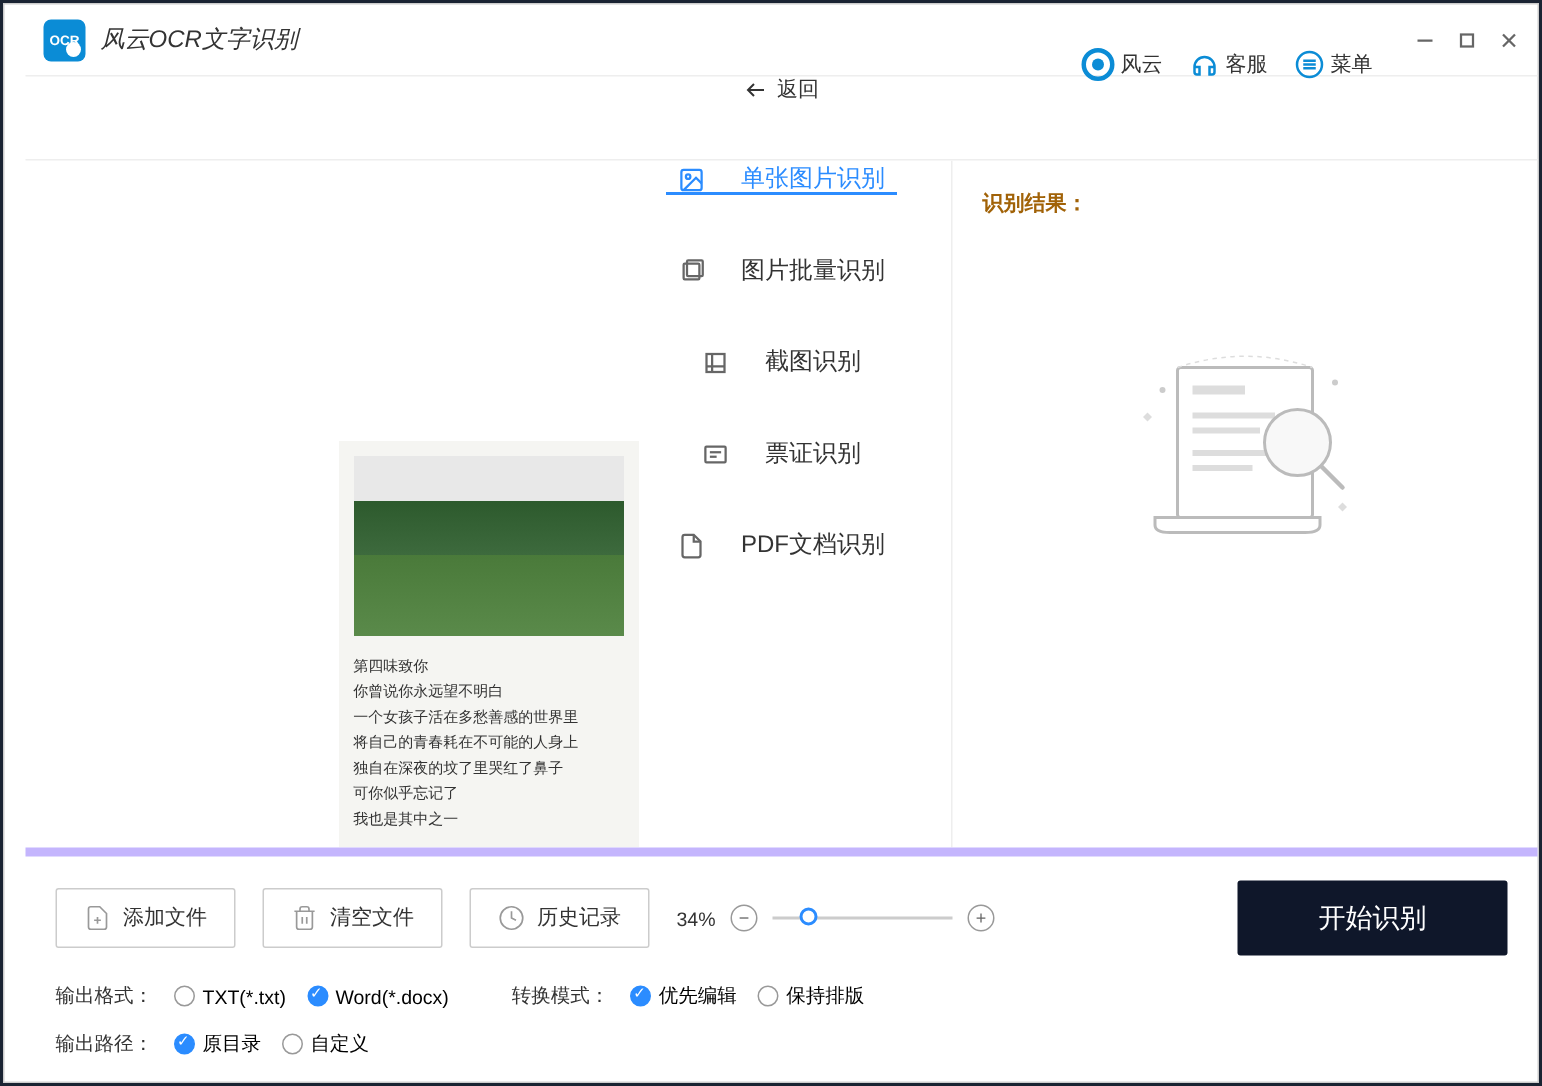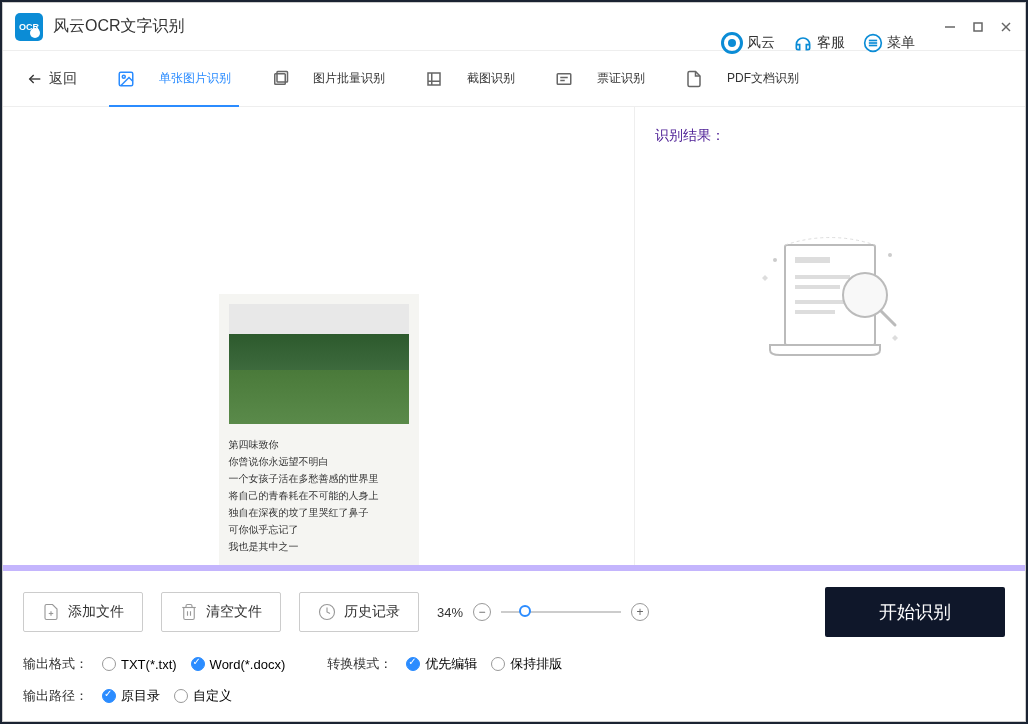--- a/index.html
+++ b/index.html
@@ -1,48 +1,48 @@
 <!DOCTYPE html>
 <html><head>
 <meta charset="utf-8">
 <style>
 * { margin: 0; padding: 0; box-sizing: border-box; font-family: "Microsoft YaHei", sans-serif; }
 body { background: #1a2332; width: 1028px; height: 724px; overflow: hidden; }
-.window { background: #fff; width: 1024px; height: 720px; margin: 2px; display: flex; flex-direction: column; border: 1px solid #ccc; }
+.window { background: #fff; width: 1024px; height: 720px; margin: 2px; display: flex; flex-direction: column; border: 1px solid #ccc; padding-left: 14px; }
 
 
 .titlebar { height: 48px; display: flex; align-items: center; padding: 0 12px; border-bottom: 1px solid #eee; }
 .logo { width: 28px; height: 28px; background: #0b8cd6; border-radius: 5px; display: flex; align-items: center; justify-content: center; color: #fff; font-size: 9px; font-weight: bold; position: relative; }
 .logo::after { content: ""; position: absolute; bottom: 3px; right: 3px; width: 10px; height: 10px; background: #fff; border-radius: 50%; }
-.app-title { margin-left: 10px; font-size: 16px; color: #333; }
+.app-title { margin-left: 10px; font-size: 16px; color: #333; font-style: italic; }
 .titlebar-right { margin-left: auto; display: flex; align-items: center; gap: 18px; }
 .tb-item { display: flex; align-items: center; gap: 4px; font-size: 14px; color: #333; cursor: pointer; margin-top: 32px; }
 .icon-circle { width: 22px; height: 22px; border: 3px solid #0b8cd6; border-radius: 50%; position: relative; }
 .icon-circle::after { content: ""; position: absolute; width: 8px; height: 8px; background: #0b8cd6; border-radius: 50%; top: 4px; left: 4px; }
 .icon-headset { width: 20px; height: 20px; color: #0b8cd6; }
 .icon-menu { width: 20px; height: 20px; color: #0b8cd6; }
 .window-controls { display: flex; gap: 14px; margin-left: 10px; }
 .wc { width: 14px; height: 14px; cursor: pointer; color: #666; display: flex; align-items: center; justify-content: center; }
 
 
-.nav { height: 56px; display: flex; align-items: center; padding: 0 24px; gap: 40px; border-bottom: 1px solid #eee; }
+.nav { height: 56px; display: flex; align-items: center; padding: 0 24px; gap: 40px; border-bottom: 1px solid #eee; flex-direction: column; }
 .back-btn { display: flex; align-items: center; gap: 6px; color: #333; font-size: 14px; cursor: pointer; }
-.tab { display: flex; align-items: center; gap: 24px; color: #333; font-size: 12px; cursor: pointer; height: 56px; position: relative; text-align: center; }
+.tab { display: flex; align-items: center; gap: 24px; color: #333; font-size: 16px; cursor: pointer; height: 56px; position: relative; text-align: center; }
 .tab.active { color: #2b8cff; }
 .tab.active::after { content: ""; position: absolute; bottom: 0; left: -8px; right: -8px; height: 2px; background: #2b8cff; }
 .tab-icon { width: 18px; height: 18px; }
 
 
 .content { flex: 1; display: flex; overflow: hidden; }
 .preview-pane { flex: 1; display: flex; align-items: flex-end; justify-content: center; border-right: 1px solid #eee; }
 .thumbnail { width: 200px; background: #f5f5f2; padding: 10px; }
 .thumb-img { width: 100%; height: 120px; background: linear-gradient(to bottom, #e8e8e8 0%, #e8e8e8 25%, #2d5a2d 25%, #3d6a3d 55%, #4a7a3a 55%, #5a8a4a 100%); }
 .thumb-text { margin-top: 12px; font-size: 10px; line-height: 1.7; color: #333; }
 .result-pane { width: 390px; padding: 20px; }
-.result-title { font-size: 14px; color: #4c1d95; }
+.result-title { font-size: 14px; color: #a16207; font-weight: bold; }
 .result-placeholder { margin-top: 80px; display: flex; justify-content: center; }
 .doc-illustration { width: 160px; height: 150px; position: relative; }
 
 
 .bottom { border-top: 6px solid #c4b5fd; padding: 16px 20px; }
 .bottom-row1 { display: flex; align-items: center; gap: 18px; }
 .btn-outline { height: 40px; padding: 0 18px; border: 1px solid #ccc; background: #fff; display: flex; align-items: center; gap: 8px; font-size: 14px; color: #333; cursor: pointer; border-radius: 2px; }
 .btn-outline svg { width: 18px; height: 18px; color: #999; }
 .zoom { display: flex; align-items: center; gap: 10px; font-size: 13px; color: #333; }
 .zoom-btn { width: 18px; height: 18px; border: 1px solid #999; border-radius: 50%; display: flex; align-items: center; justify-content: center; cursor: pointer; font-size: 12px; color: #666; }

